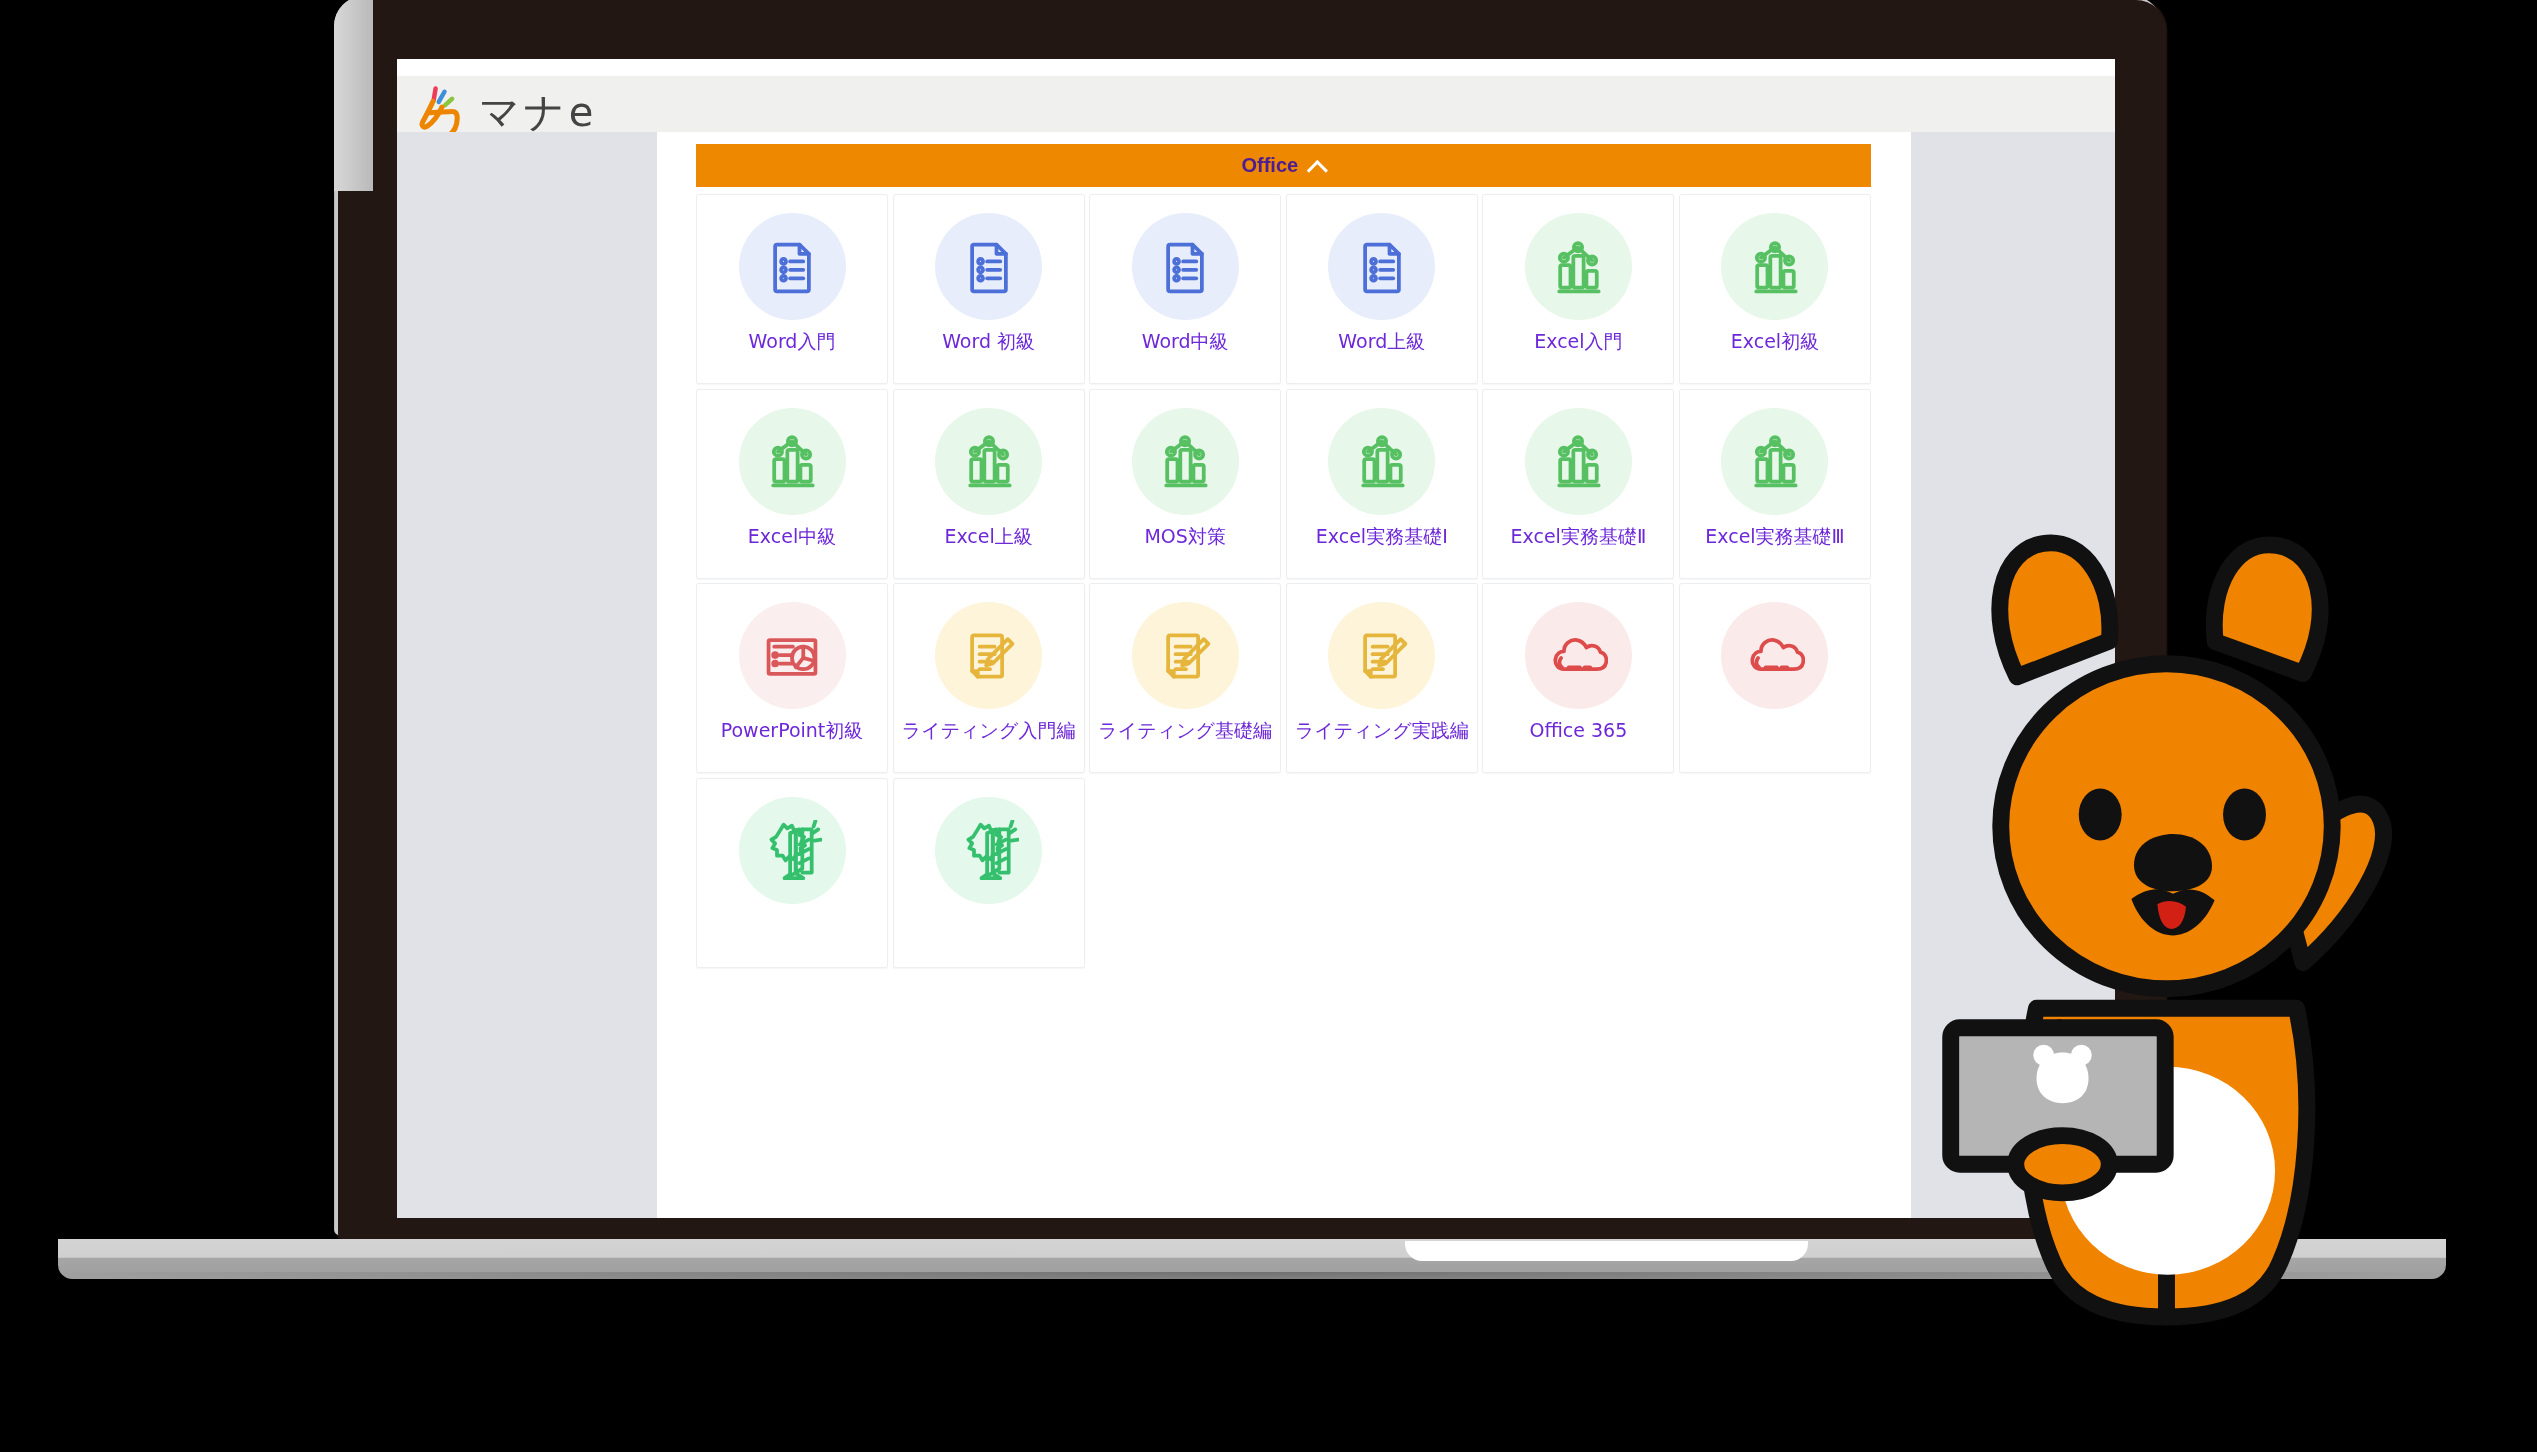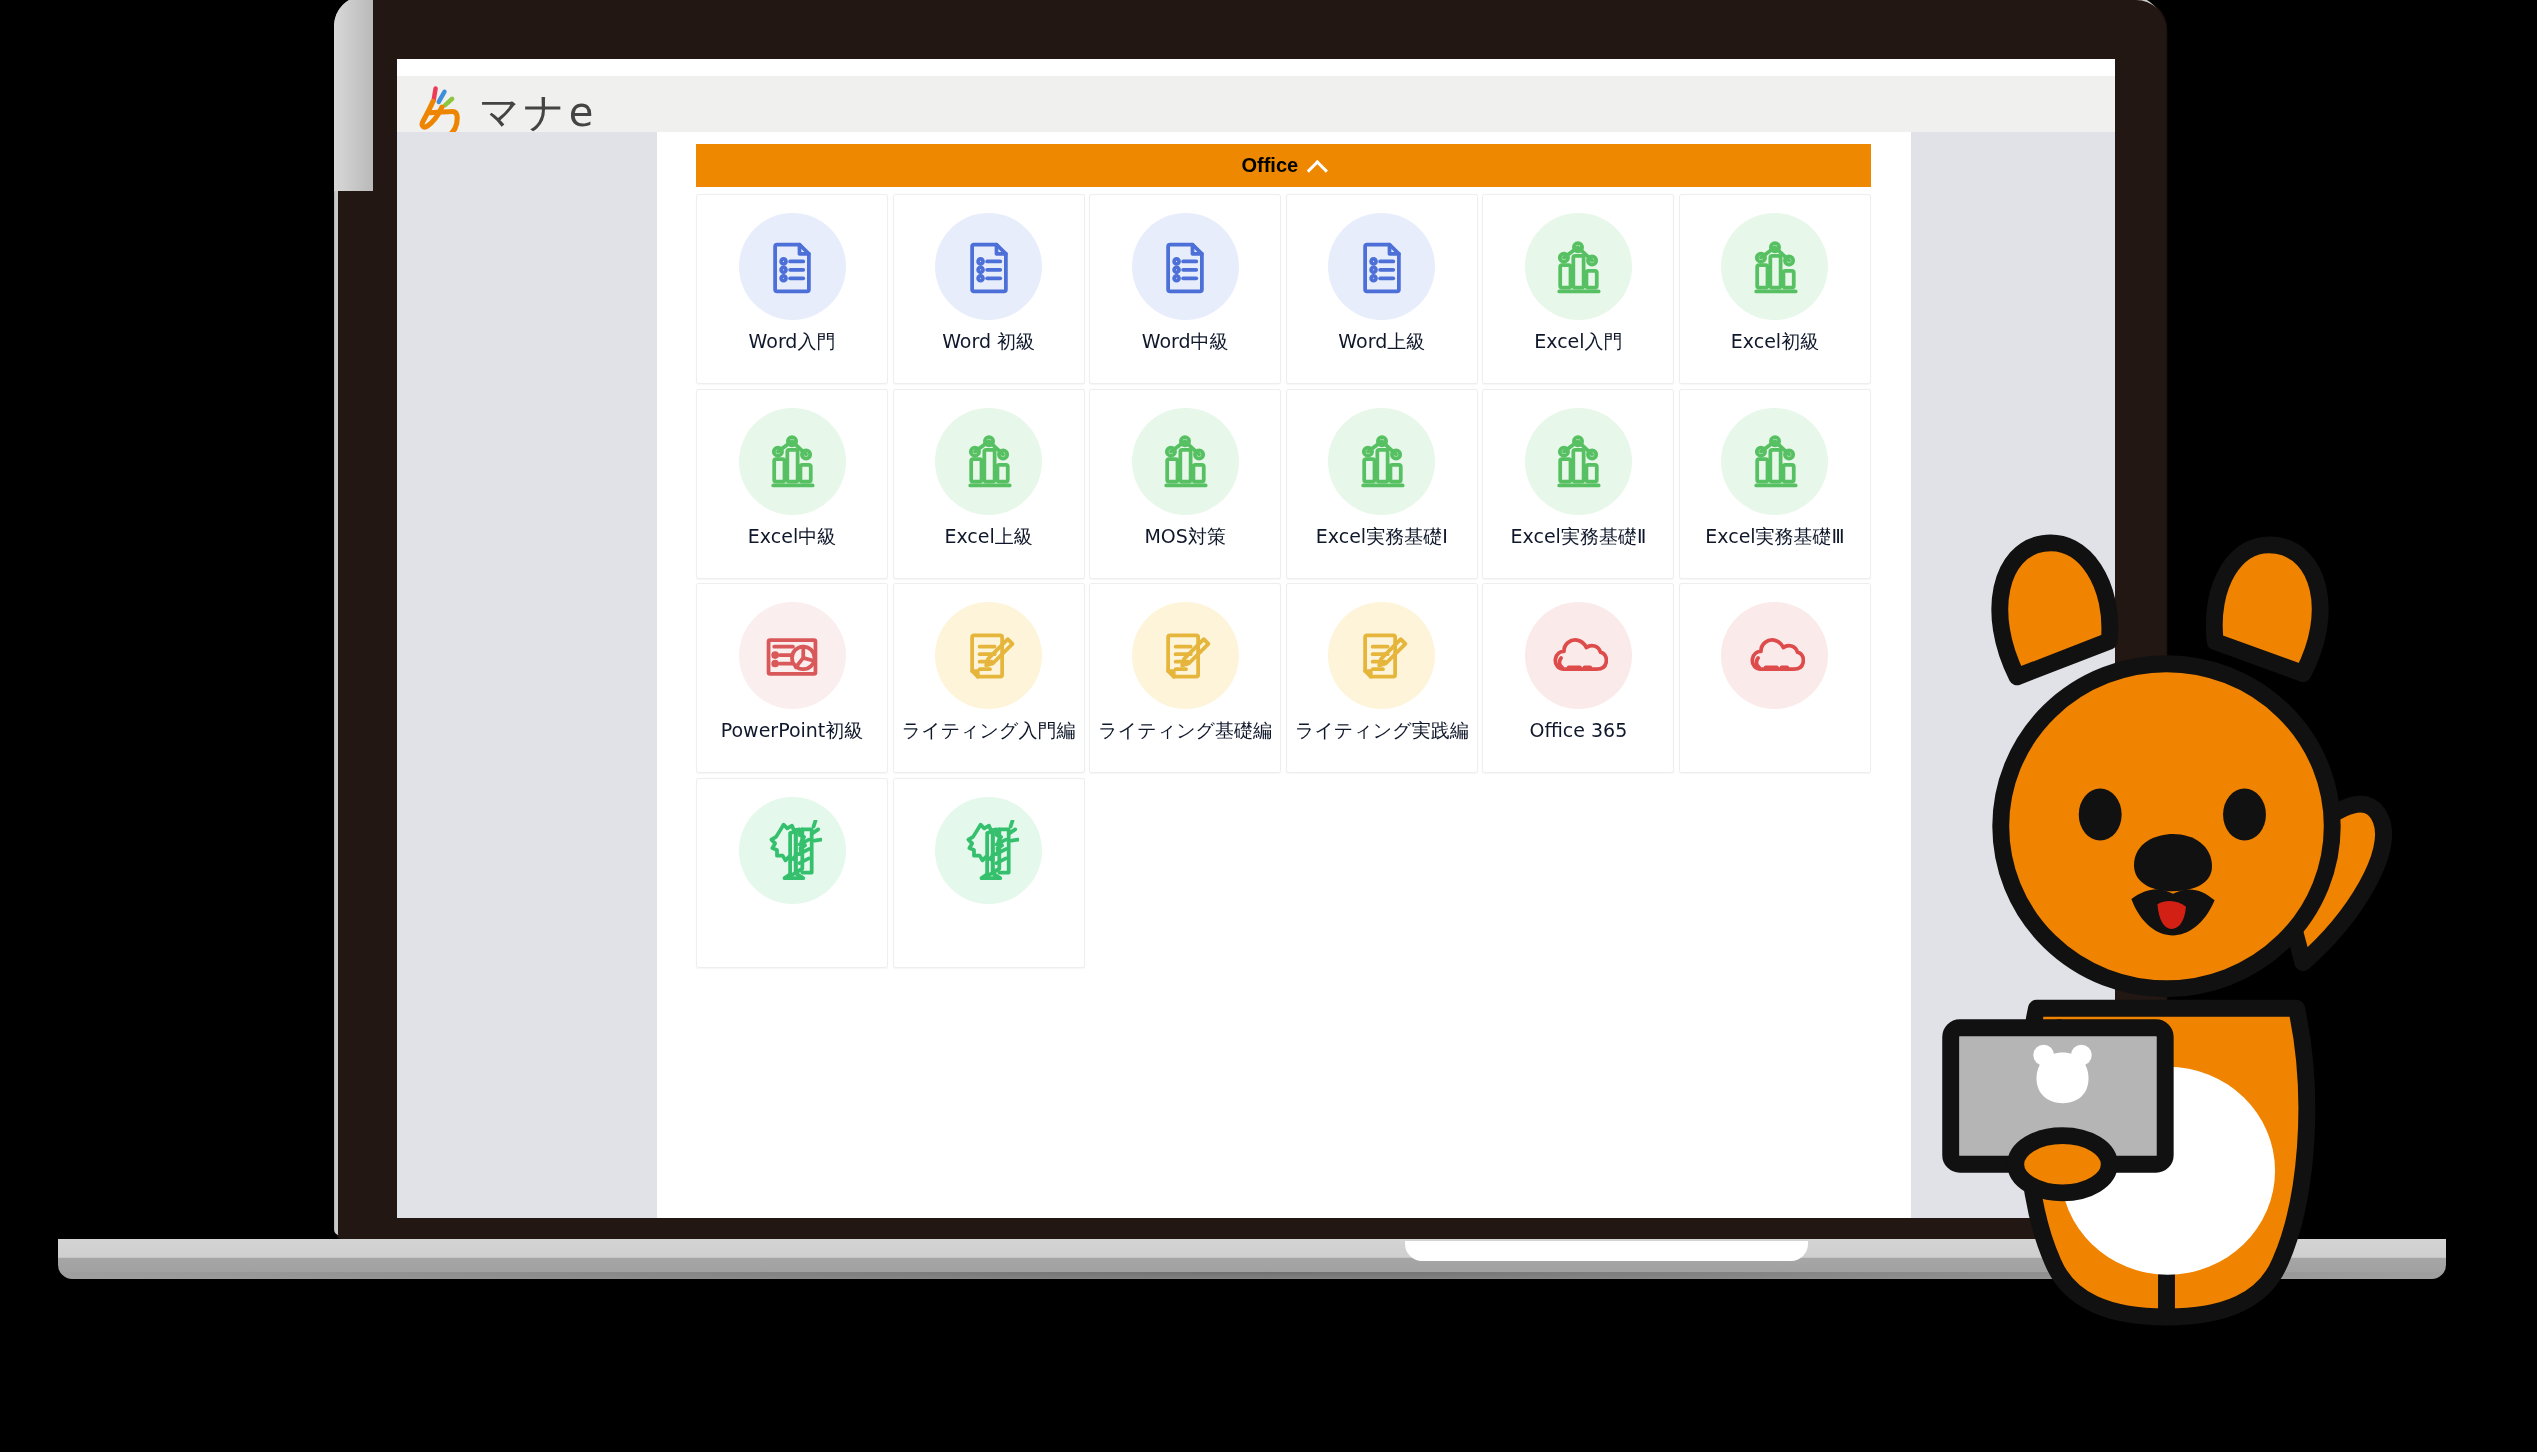--- a/index.html
+++ b/index.html
@@ -50,21 +50,21 @@
   .content-panel {
     position: absolute; left: 260px; top: 0px; width: 1254px; bottom: 0;
     background: #ffffff;
   }
 
   .cat-banner {
     position: absolute; left: 39px; top: 11.7px; width: 1175px; height: 43px;
     background: #ED8800;
     display: flex; align-items: center; justify-content: center;
     gap: 10.4px;
-    color: #000000; font-weight: bold; font-size: 20px;
+    color: #4c1d95; font-weight: bold; font-size: 20px;
   }
   .chev-up { display: inline-block; width: 17px; height: 17px; position: relative; }
   .chev-up::before {
     content:""; position:absolute; left: 1.3px; top: 6.5px;
     width: 11.7px; height: 11.7px;
     border-left: 3.3px solid #fff; border-top: 3.3px solid #fff;
     transform: rotate(45deg);
   }
 
   .grid {
@@ -81,21 +81,21 @@
     padding-top: 18px;
     box-shadow: 0 0.7px 1.3px rgba(0,0,0,0.04);
   }
   .icon-circle {
     width: 107px; height: 107px; border-radius: 50%;
     display: flex; align-items: center; justify-content: center;
     flex: none;
   }
   .icon-circle svg { width: 60px; height: 60px; display:block; }
   .card-label {
-    margin-top: 9px; font-size: 19px; color: #0f172a;
+    margin-top: 9px; font-size: 19px; color: #6d28d9;
     text-align: center; line-height: 1.28; padding: 0 5.2px;
     font-family: "DejaVu Sans", sans-serif;
   }
 
   
   .base {
     position: absolute; left: -280px; top: 1239px; width: 2388px; height: 40px;
     background: linear-gradient(to bottom,#d4d4d4 0%,#cfcfcf 46%,#a6a6a6 47%,#9e9e9e 100%);
     border-radius: 0 0 14.3px 14.3px;
   }

